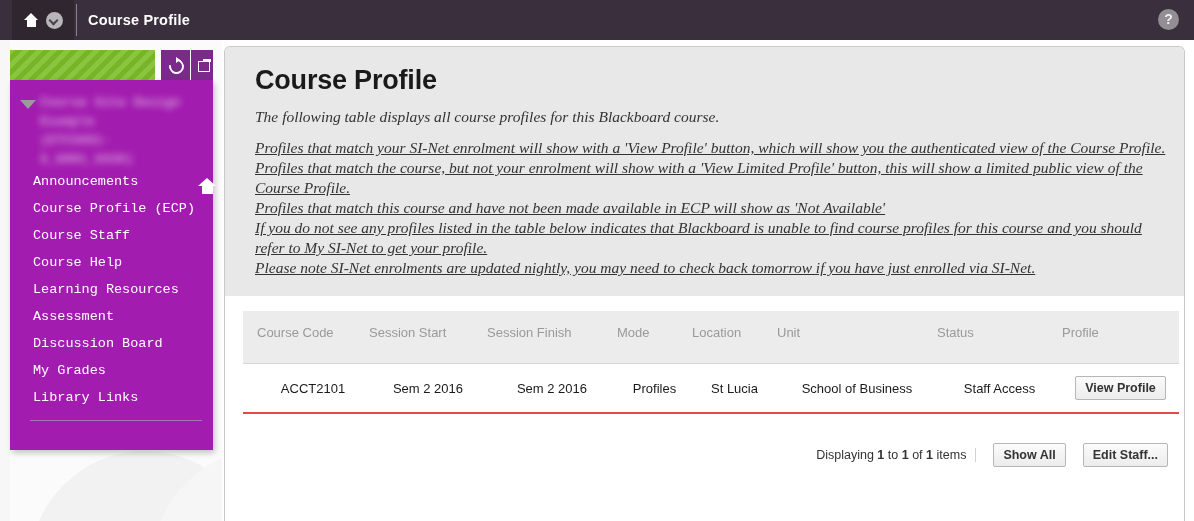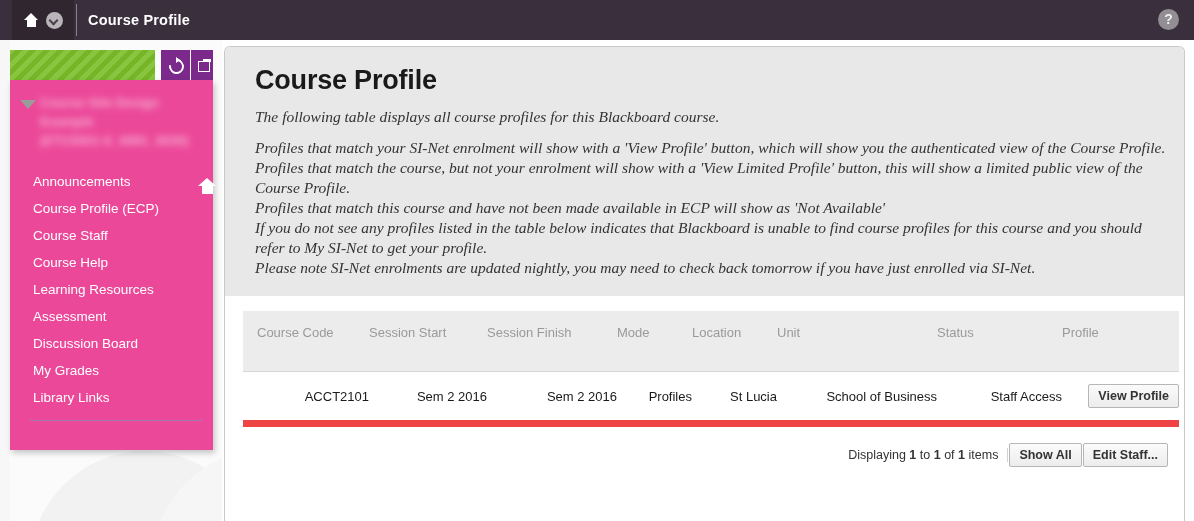--- a/index.html
+++ b/index.html
@@ -207,22 +207,23 @@
     left: 5px; top: 0px;
     width: 8px; height: 3px;
     background: #ffffff;
   }
 
   
   #menu {
     position: absolute;
     left: 10px; top: 80px;
     width: 203px; height: 370px;
-    background: #ec4899;
+    background: #a21caf;
     box-shadow: 2px 3px 6px rgba(0,0,0,0.22);
+    font-family: Liberation Mono, monospace;
   }
   #menu-toggle {
     position: absolute;
     left: 10px; top: 20px;
     width: 0; height: 0;
     border-left: 8px solid transparent;
     border-right: 8px solid transparent;
     border-top: 9px solid #9b9b9b;
   }
   #course-title {
@@ -306,48 +307,48 @@
     letter-spacing: -0.2px;
   }
   .intro-p {
     font-family: "Liberation Serif", serif;
     font-style: italic;
     font-size: 15.5px;
     line-height: 20px;
     color: #333333;
     margin: 0 0 11px 0;
   }
-  .intro-p.last { margin-bottom: 0; }
+  .intro-p.last { margin-bottom: 0; text-decoration: underline; }
 
   
   #table-wrap {
     position: absolute;
     left: 18px; top: 264px;
     width: 926px;
   }
   table {
     border-collapse: collapse;
     width: 926px;
     table-layout: fixed;
   }
   thead th {
     background: #ececec;
     color: #9a9a9a;
     font-size: 13px;
     font-weight: normal;
     text-align: left;
-    padding: 14px 0 31px 0;
+    padding: 14px 0 23px 0;
     border-bottom: 1px solid #d6d6d6;
   }
   tbody td {
     font-size: 13px;
     color: #1a1a1a;
-    text-align: right;
+    text-align: center;
     padding: 12px 0 12px 0;
-    border-bottom: 7px solid #ef4444;
+    border-bottom: 2px solid #ef4444;
     height: 22px;
   }
   .col-code    { width: 112px; padding-left: 14px !important; }
   .col-start   { width: 118px; }
   .col-finish  { width: 130px; }
   .col-mode    { width: 75px; }
   .col-loc     { width: 85px; }
   .col-unit    { width: 160px; }
   .col-status  { width: 125px; }
   .col-profile { width: 117px; }
@@ -365,21 +366,21 @@
     white-space: nowrap;
     font-weight: bold;
   }
 
   
   #paging {
     position: absolute;
     right: 16px; top: 396px;
     display: flex;
     align-items: center;
-    gap: 1px;
+    gap: 17px;
   }
   #displaying {
     font-size: 12.5px;
     color: #333333;
     padding-right: 9px;
     border-right: 1px solid #d2d2d2;
   }
   #displaying b { font-weight: bold; }
 </style>
 </head>

